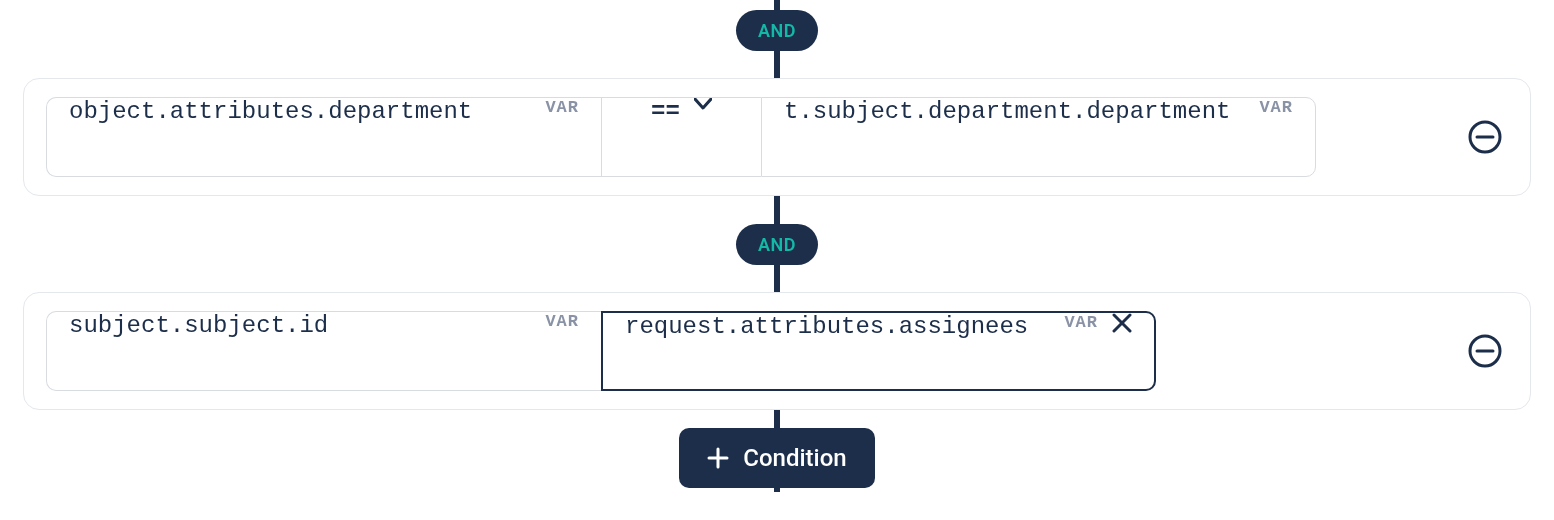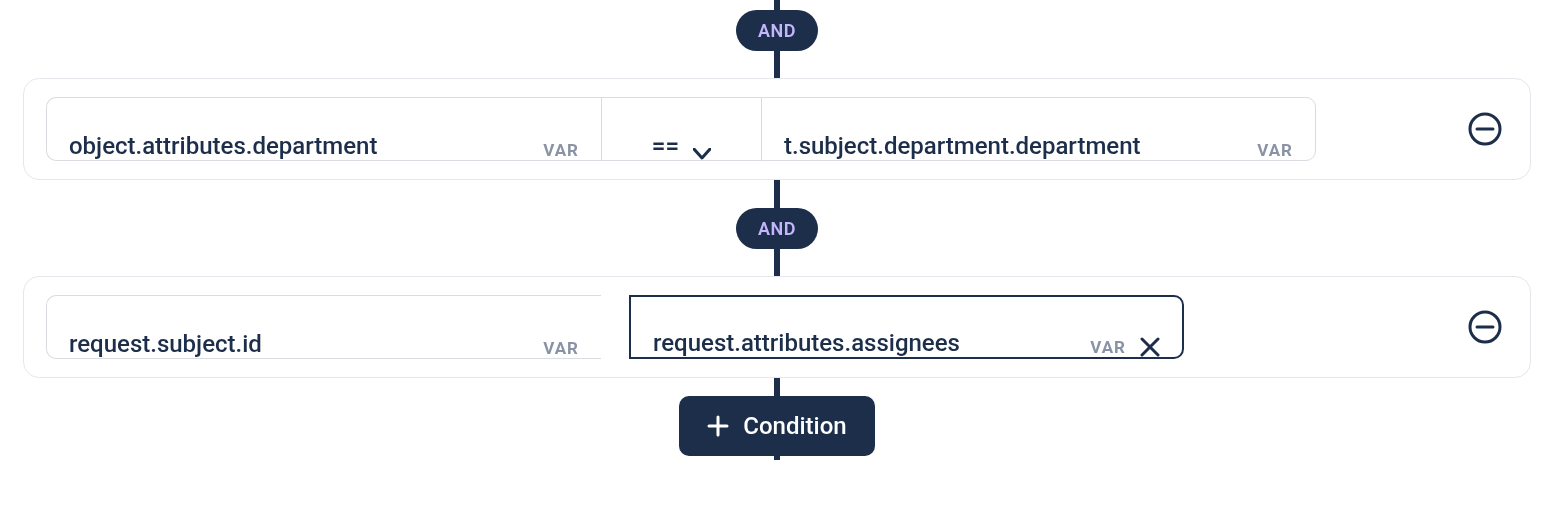--- a/index.html
+++ b/index.html
@@ -36,52 +36,53 @@
   }
   .row-slot {
     position: relative;
     z-index: 1;
     display: flex;
     justify-content: center;
     align-items: center;
   }
   .and-pill {
     background: var(--navy);
-    color: #c4b5fd;
+    color: #14b8a6;
     font-weight: 600;
     font-size: 18px;
     letter-spacing: 0.5px;
     padding: 10px 22px;
     border-radius: 999px;
   }
   .cond-card {
     background: #fff;
     border: 1px solid var(--border-light);
     border-radius: 16px;
     width: 1508px;
     margin: 0 23px;
     padding: 18px 22px;
     display: flex;
     align-items: center;
     gap: 0;
   }
   .field {
     display: flex;
-    align-items: flex-end;
+    align-items: flex-start;
     border: 1px solid var(--border);
     border-radius: 10px;
-    height: 64px;
+    height: 80px;
     padding: 0 22px;
     background: #fff;
     font-size: 24px;
+    font-family: Liberation Mono, monospace;
   }
   .field.left  { width: 555px; border-top-right-radius: 0; border-bottom-right-radius: 0; border-right: none; }
   .field.mid   { width: 160px; border-radius: 0; justify-content: center; gap: 14px; border-right: none;}
   .field.right { width: 555px; border-top-left-radius: 0; border-bottom-left-radius: 0; }
-  .field.right.focused { border: 2px solid var(--navy); margin-left: 28px; }
+  .field.right.focused { border: 2px solid var(--navy); }
   .field .value {
     flex: 1;
     white-space: nowrap;
     overflow: hidden;
     color: var(--txt);
     font-weight: 500;
   }
   .badge {
     color: var(--grey);
     font-weight: 700;
@@ -169,21 +170,21 @@
 
   <div class="row-slot" style="height:60px;">
     <div class="and-pill">AND</div>
   </div>
 
   <div class="gap-sm"></div>
 
   <div class="row-slot">
     <div class="cond-card">
       <div class="field left">
-        <span class="value">request.subject.id</span>
+        <span class="value">subject.subject.id</span>
         <span class="badge">VAR</span>
       </div>
       <div class="field right focused">
         <span class="value">request.attributes.assignees</span>
         <span class="badge">VAR</span>
         <span class="xbtn">
           <svg width="20" height="20" viewBox="0 0 20 20">
             <line x1="2" y1="2" x2="18" y2="18" stroke="#1c2e4a" stroke-width="3" stroke-linecap="round"></line>
             <line x1="18" y1="2" x2="2" y2="18" stroke="#1c2e4a" stroke-width="3" stroke-linecap="round"></line>
           </svg>

